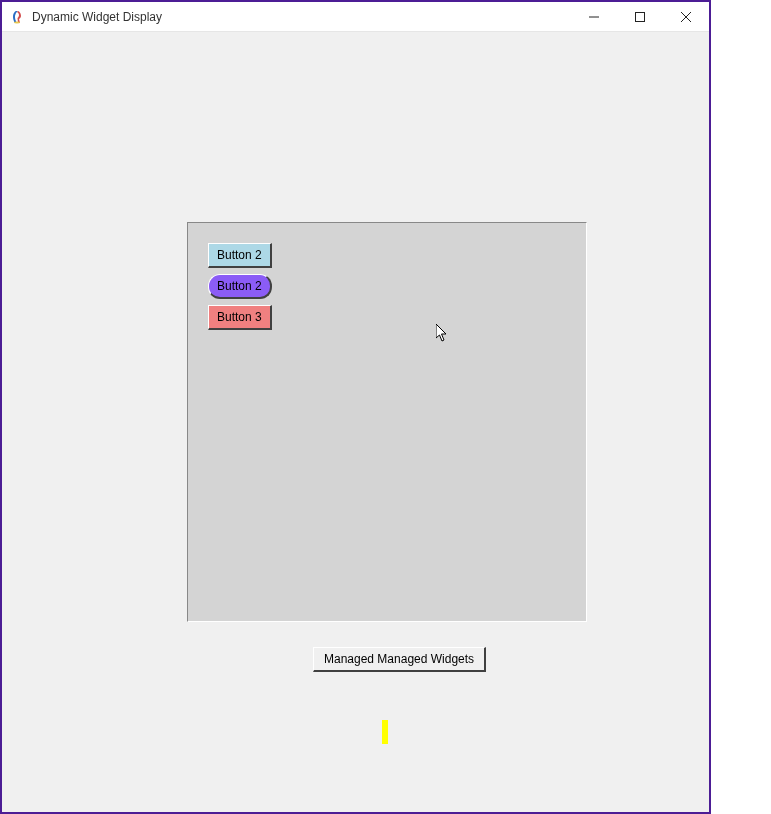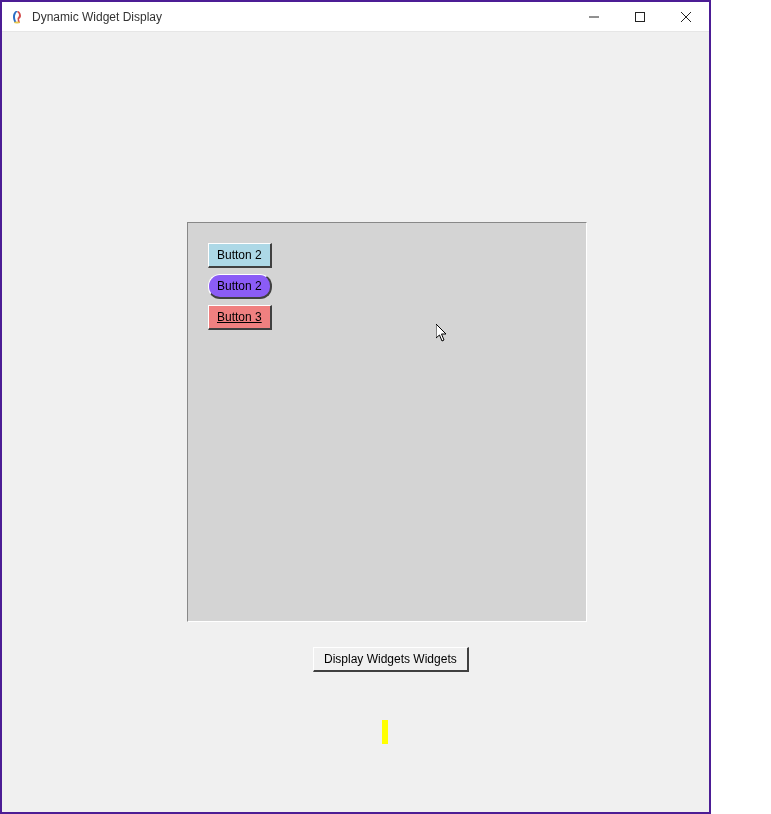--- a/index.html
+++ b/index.html
@@ -83,21 +83,21 @@
       border-left: 1px solid #fff;
       border-right: 2px solid #404040;
       border-bottom: 2px solid #404040;
       cursor: default;
       text-align: center;
       min-width: 48px;
     }
     .btn-row { margin-top: 4px; }
     .btn-lightblue { background: #add8e6; }
     .btn-lightgreen { background: #8b5cf6; border-radius: 12px; }
-    .btn-lightcoral { background: #f08080; text-decoration: underline; }
+    .btn-lightcoral { background: #f08080; }
     .display-btn {
       position: absolute;
       left: 311px;
       top: 615px;
       background: #f0f0f0;
       border-top: 1px solid #fff;
       border-left: 1px solid #fff;
       border-right: 2px solid #404040;
       border-bottom: 2px solid #404040;
       padding: 4px 10px;
@@ -161,21 +161,21 @@
         <span class="tk-button btn-lightblue">Button 2</span>
       </div>
       <div class="btn-row">
         <span class="tk-button btn-lightgreen">Button 2</span>
       </div>
       <div class="btn-row">
         <span class="tk-button btn-lightcoral">Button 3</span>
       </div>
     </div>
 
-    <span class="display-btn">Display Widgets Widgets</span>
+    <span class="display-btn">Managed Managed Widgets</span>
 
     <div class="yellow-caret"></div>
 
     <div class="cursor-arrow">
       <svg width="14" height="20" viewBox="0 0 14 20">
         <path d="M0 0 L0 14 L3.5 11 L6 17 L8 16 L5.5 10 L10 10 Z" fill="#fff" stroke="#000" stroke-width="1"></path>
       </svg>
     </div>
 
   </div>

